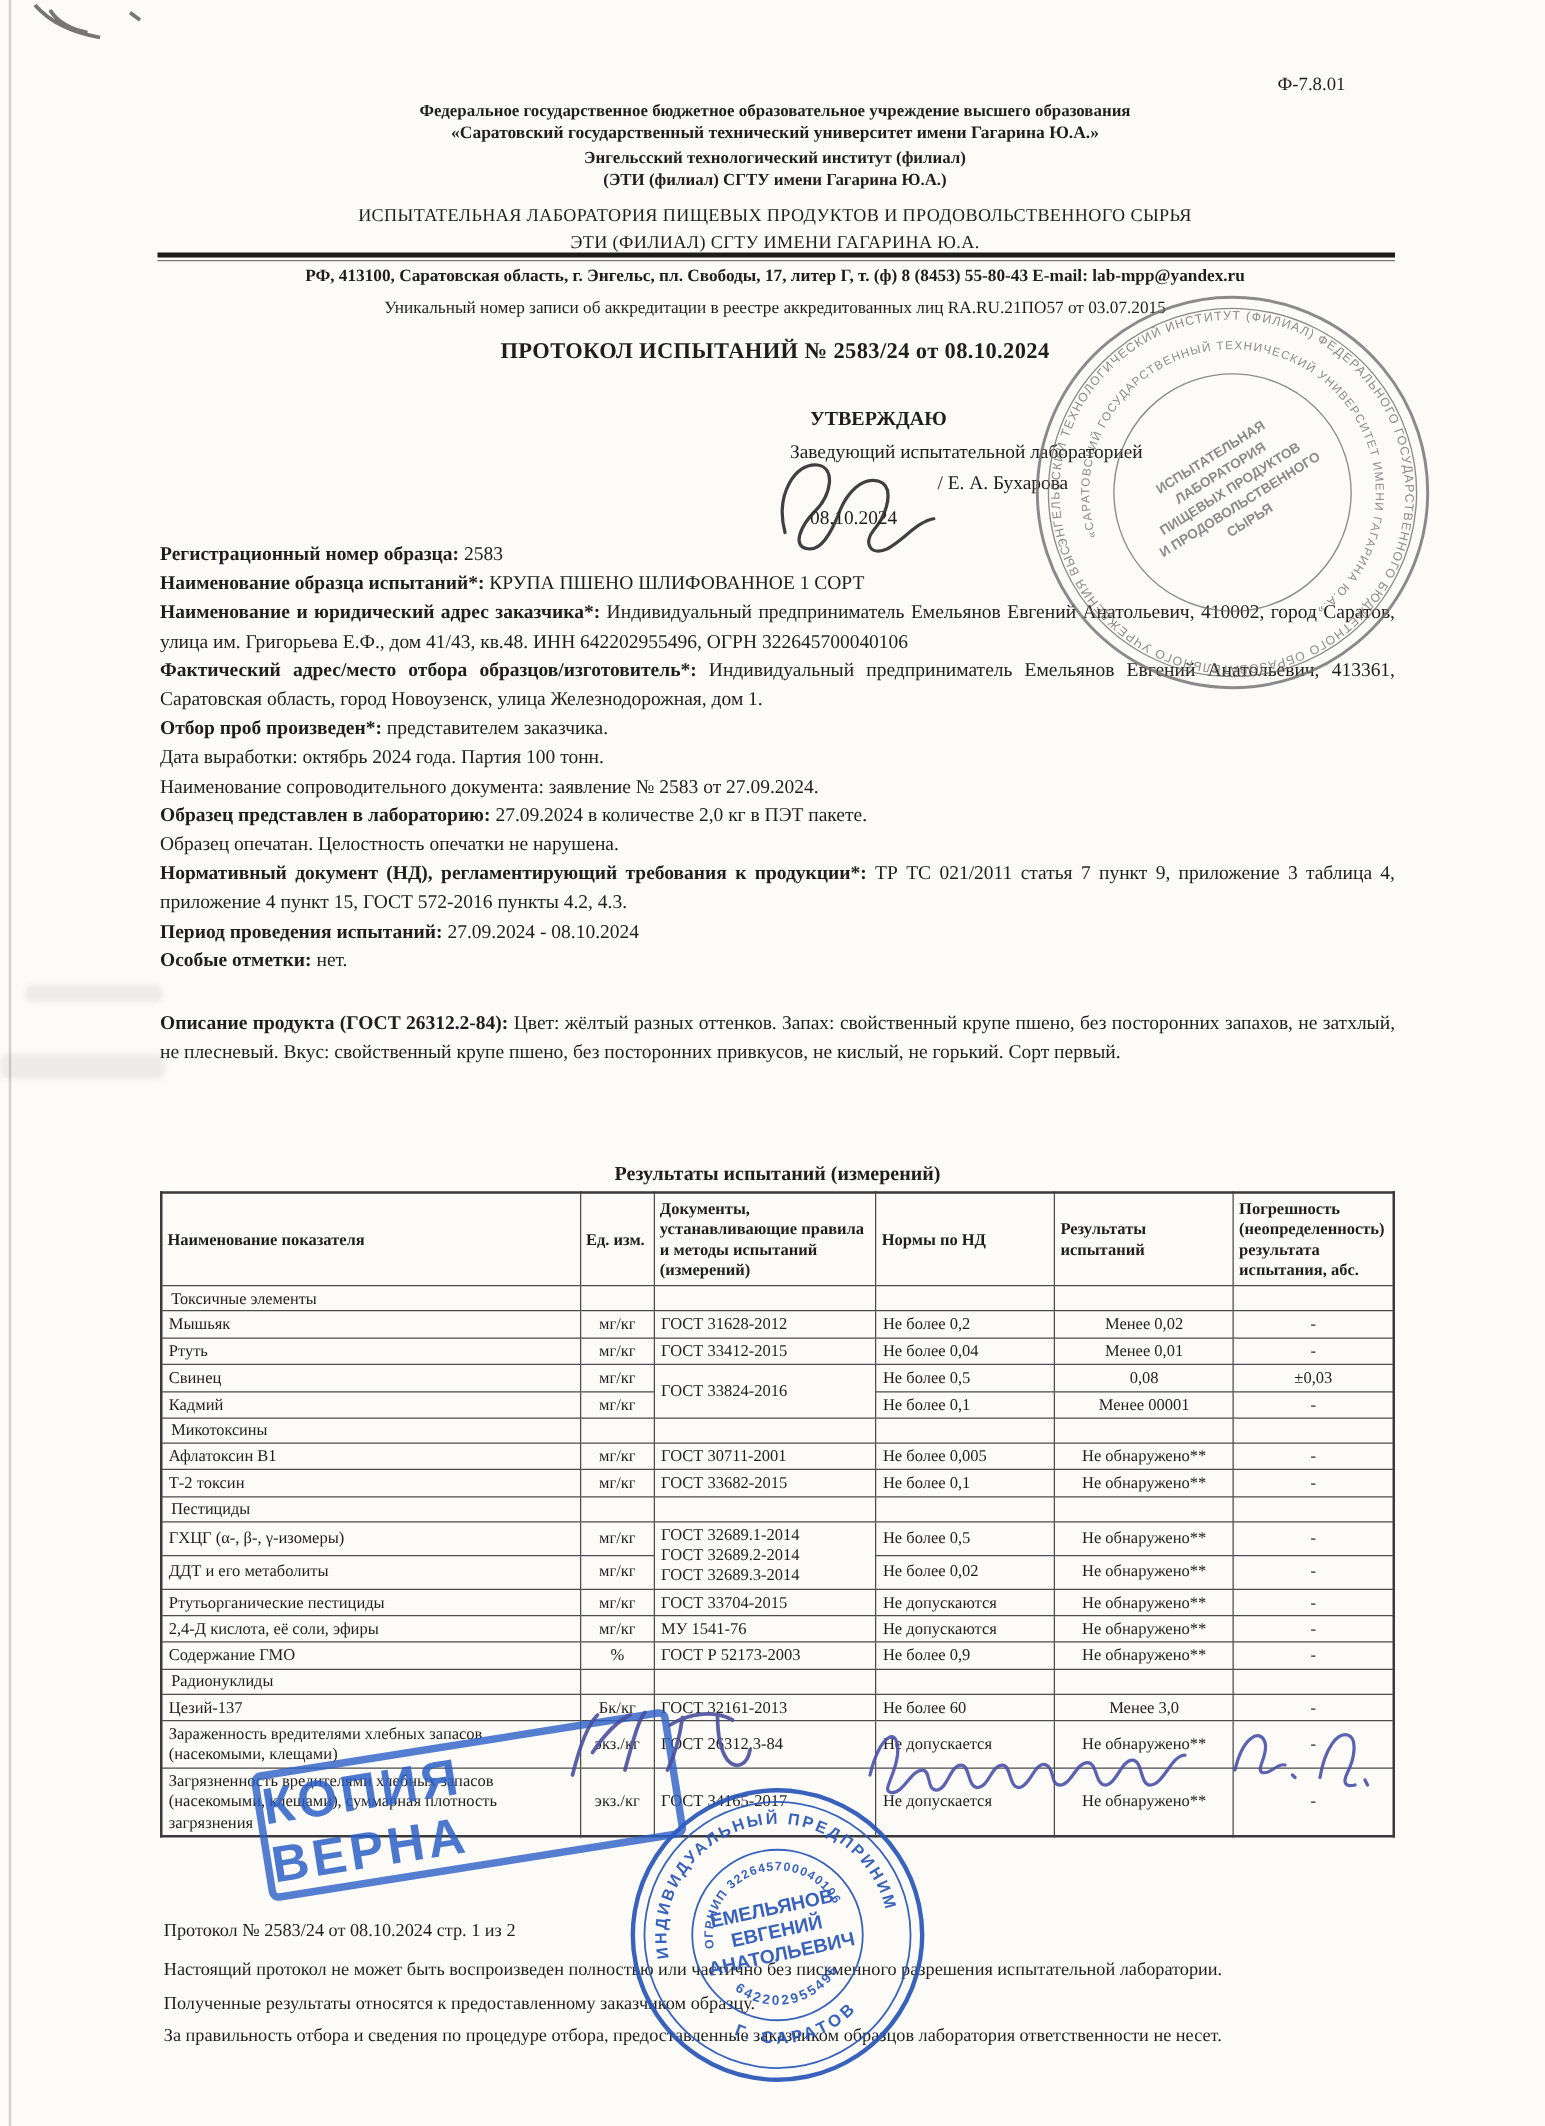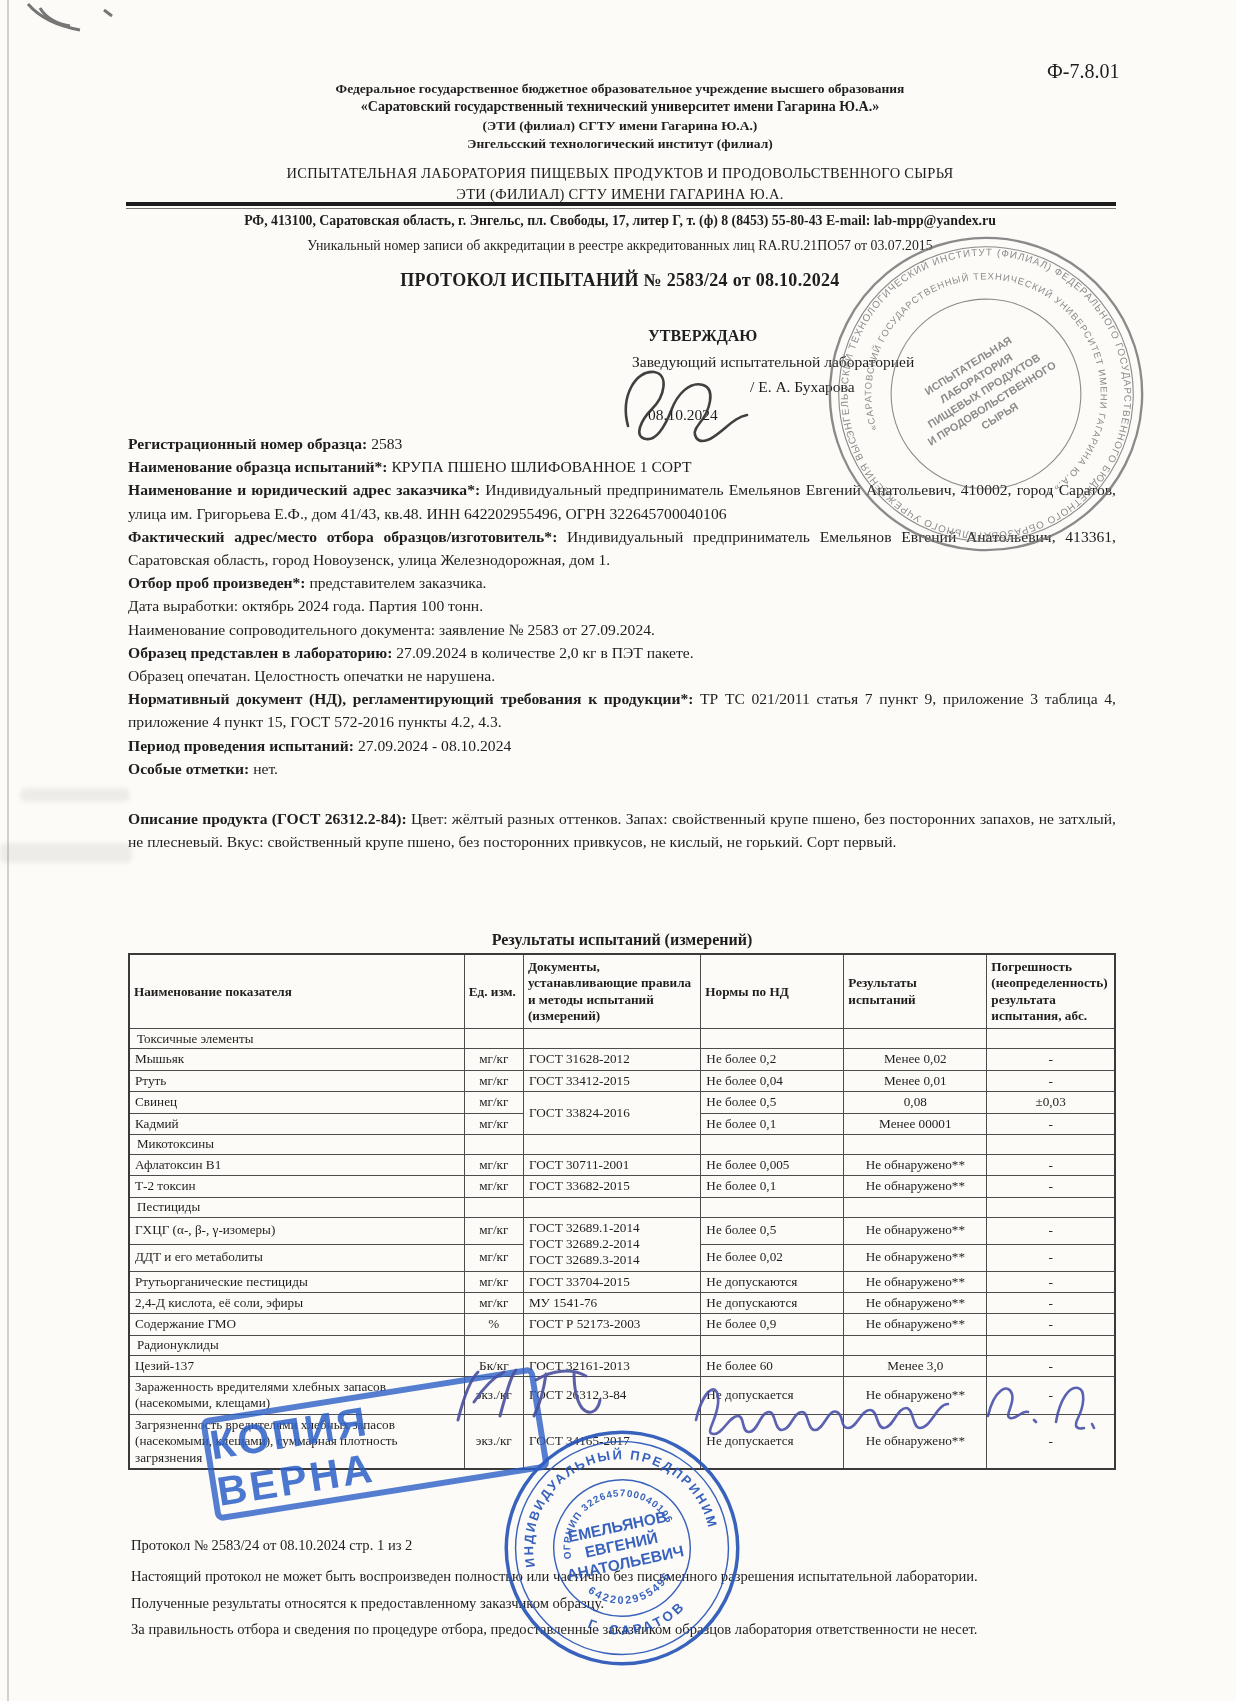--- a/index.html
+++ b/index.html
@@ -4,21 +4,21 @@
 <style>
   html,body{margin:0;padding:0;background:#e8e8e6;}
   .page{position:relative;width:1236px;height:1701px;background:#fcfbf8;
         font-family:"Liberation Serif",serif;color:#1e1e1e;overflow:hidden;
         box-shadow:0 0 6px rgba(0,0,0,.3);}
   .abs{position:absolute;}
   
   .scanline{position:absolute;left:7px;top:0;width:2px;height:1701px;background:rgba(100,100,100,.28);}
   .smudge{position:absolute;background:rgba(130,130,130,.12);filter:blur(2px);border-radius:6px;}
   
-  .form-code{top:60px;left:1022px;font-size:20px;margin-left:25px;}
+  .form-code{top:60px;left:1022px;font-size:15px;}
   .hdr{top:80px;left:124px;width:992px;text-align:center;line-height:1.35;}
   .hdr .o1{font-size:13.5px;font-weight:bold;}
   .hdr .o2{font-size:14px;font-weight:bold;}
   .hdr .lab{font-size:14.5px;font-weight:normal;margin-top:2px;letter-spacing:.3px;}
   .hdr .lab.first{margin-top:10px;}
   .rule{top:202px;left:126px;width:990px;height:2px;border-top:4px solid #1c1c1c;border-bottom:1px solid #777;}
   .addr{top:213px;left:124px;width:992px;text-align:center;font-size:13.8px;font-weight:bold;}
   .accr{top:238px;left:124px;width:992px;text-align:center;font-size:13.8px;}
   .title{top:270px;left:124px;width:992px;text-align:center;font-size:18px;font-weight:bold;letter-spacing:.3px;}
   
@@ -71,22 +71,22 @@
   <div class="smudge" style="left:0;top:843px;width:132px;height:20px;"></div>
   <svg class="abs" style="left:14px;top:0;" width="130" height="70">
     <path d="M14,4 c12,14 30,22 52,26 m-40,-22 c6,10 18,16 30,18 M90,10 l8,6" stroke="#3d3d3d" stroke-width="3" fill="none" opacity=".7"></path>
   </svg>
 
   <div class="abs form-code">Ф-7.8.01</div>
 
   <div class="abs hdr">
     <div class="o1">Федеральное государственное бюджетное образовательное учреждение высшего образования</div>
     <div class="o2">«Саратовский государственный технический университет имени Гагарина Ю.А.»</div>
+    <div class="o1">Энгельсский технологический институт (филиал)</div>
     <div class="o1">(ЭТИ (филиал) СГТУ имени Гагарина Ю.А.)</div>
-    <div class="o1">Энгельсский технологический институт (филиал)</div>
     <div class="lab first">ИСПЫТАТЕЛЬНАЯ ЛАБОРАТОРИЯ ПИЩЕВЫХ ПРОДУКТОВ И  ПРОДОВОЛЬСТВЕННОГО СЫРЬЯ</div>
     <div class="lab">ЭТИ (ФИЛИАЛ) СГТУ ИМЕНИ ГАГАРИНА Ю.А.</div>
   </div>
   <div class="abs rule"></div>
   <div class="abs addr">РФ, 413100, Саратовская область, г. Энгельс, пл. Свободы, 17, литер Г, т. (ф) 8 (8453) 55-80-43 E-mail: lab-mpp@yandex.ru</div>
   <div class="abs accr">Уникальный номер записи об аккредитации в реестре аккредитованных лиц RA.RU.21ПО57 от 03.07.2015</div>
 
   <div class="abs title">ПРОТОКОЛ ИСПЫТАНИЙ № 2583/24 от 08.10.2024</div>
 
   <div class="abs approval">

